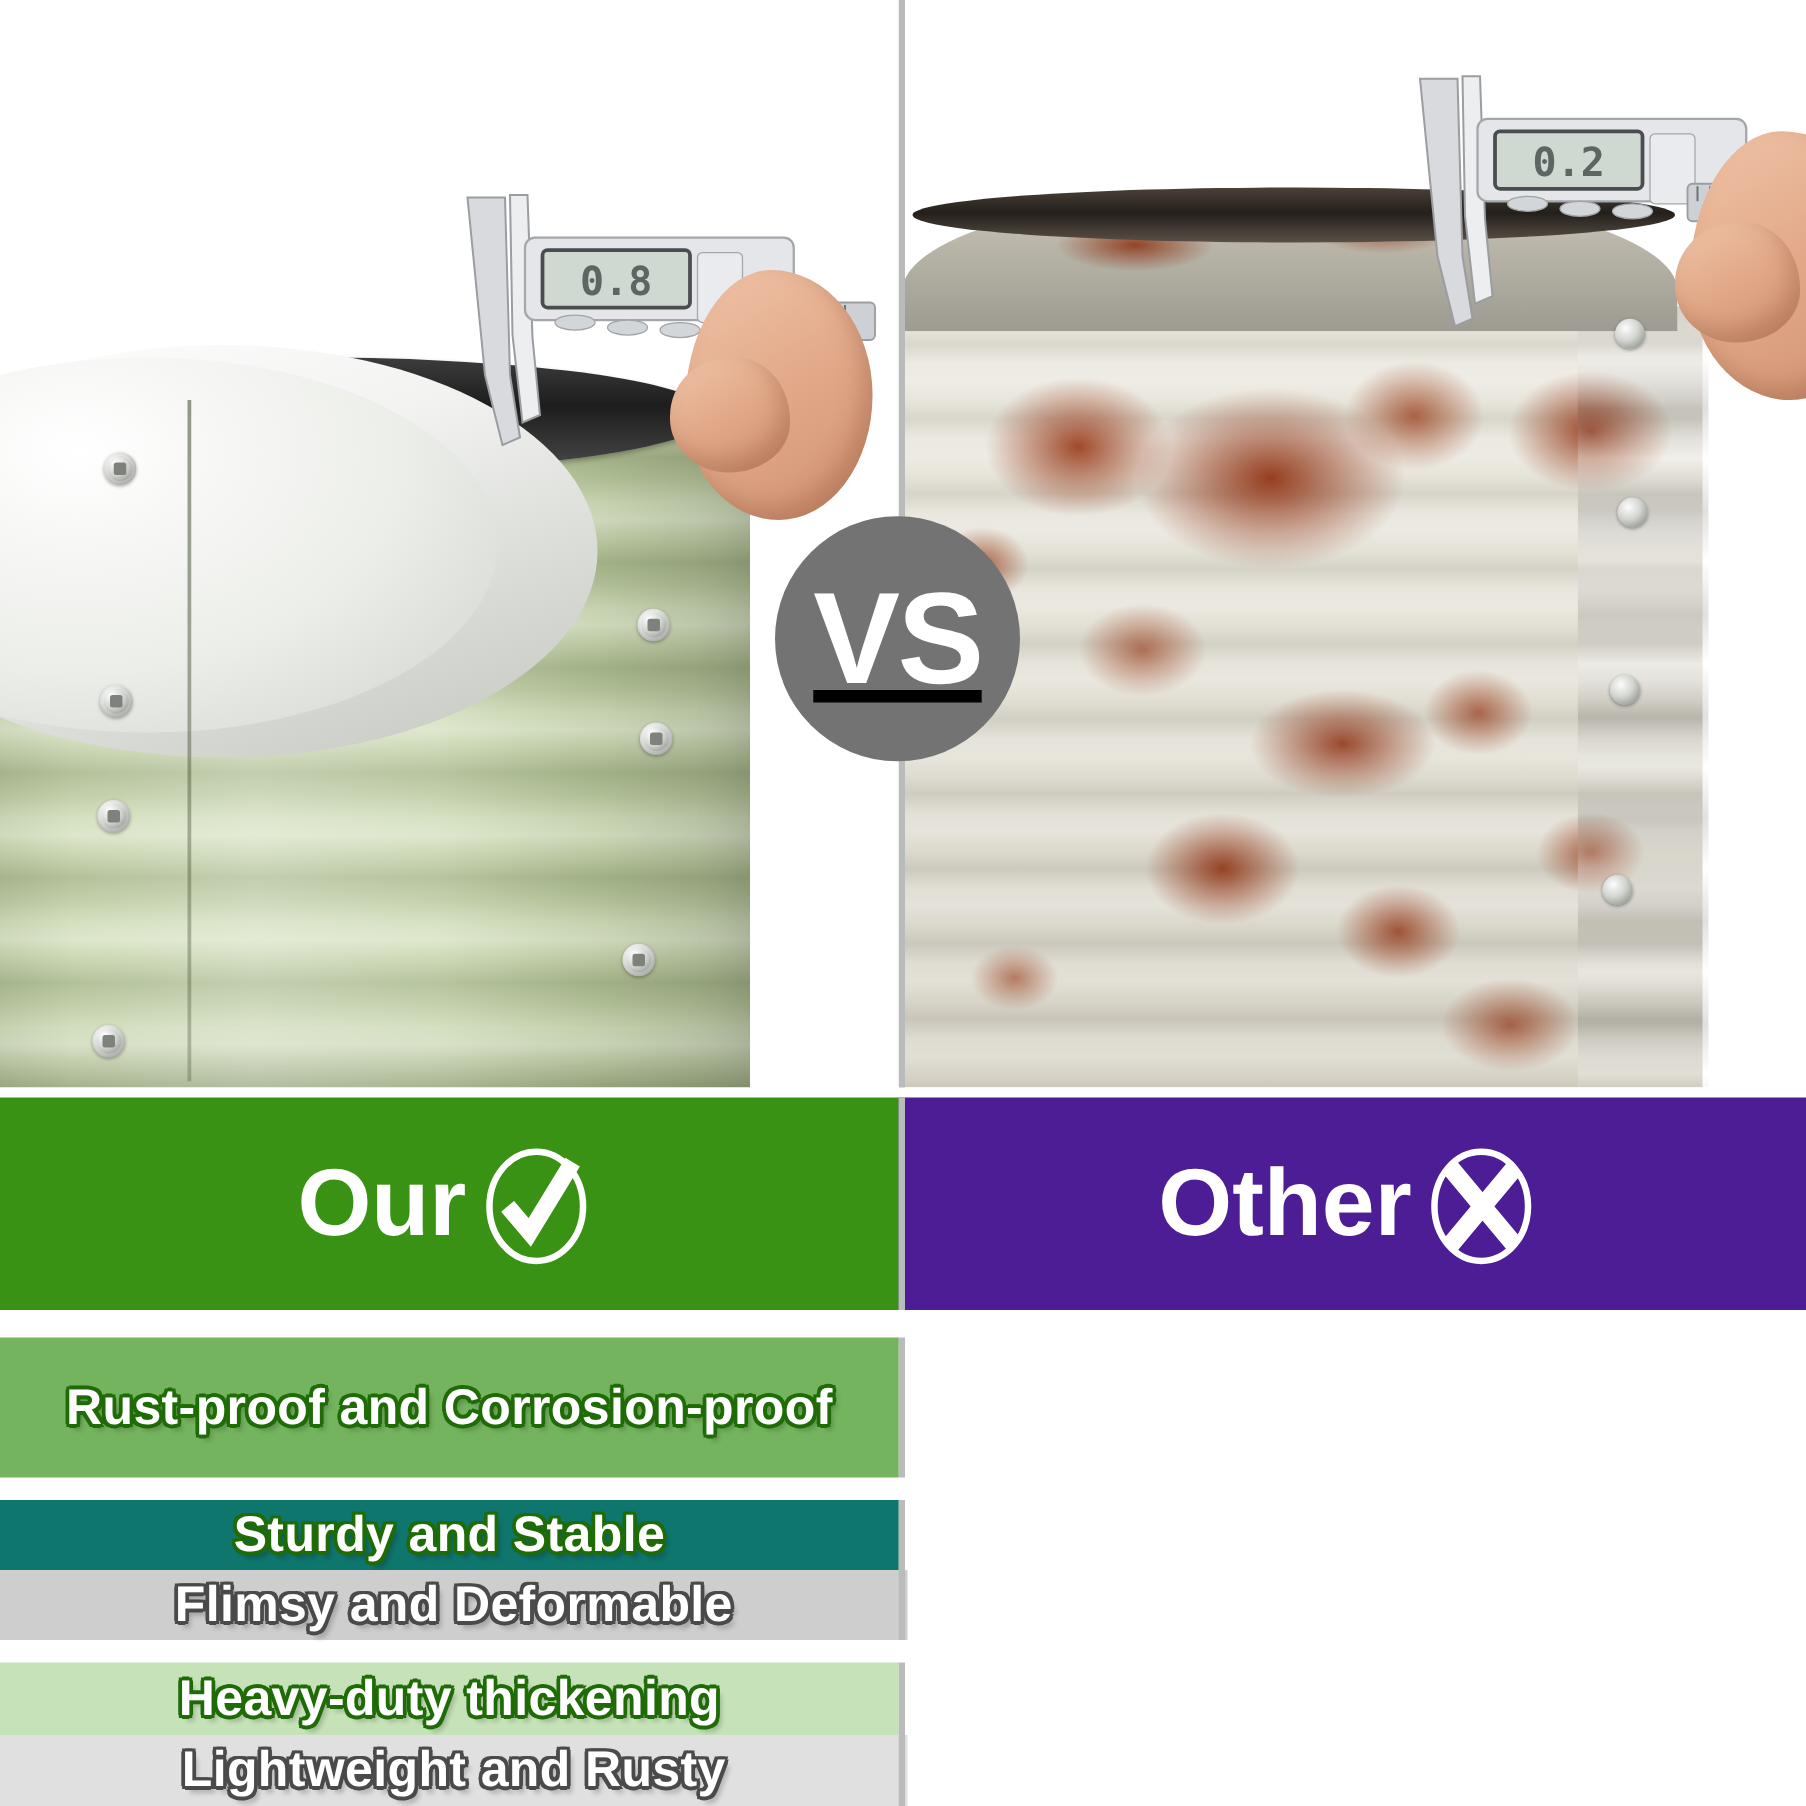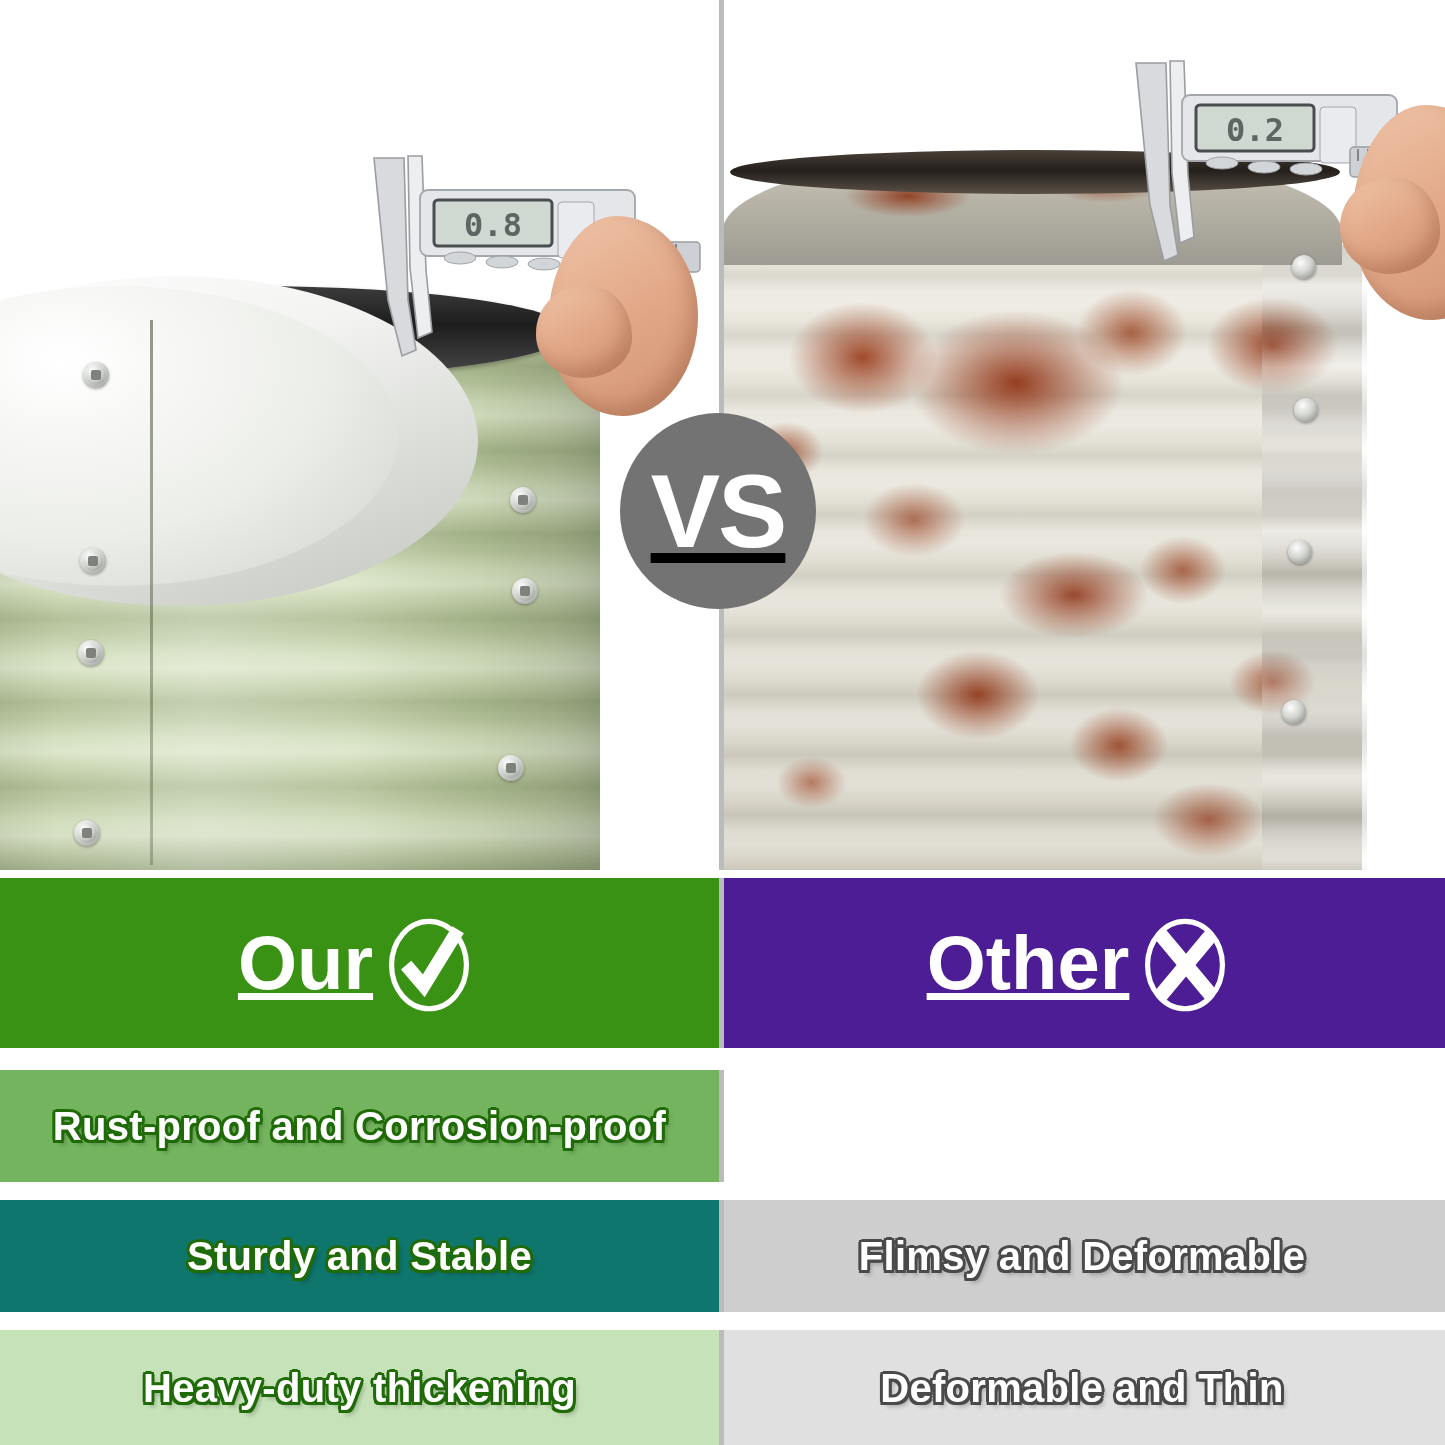--- a/index.html
+++ b/index.html
@@ -109,25 +109,25 @@
   .cell-right{width:726px;}
 
   .vdiv{position:absolute;left:719px;width:5px;background:#b9bcbb;z-index:20;}
 
   
   .hdr{height:170px;top:8px;}
   .hdr .cell-left{background:#3a9214;}
   .hdr .cell-right{background:#4c1d95;}
   .hdr-inner{display:flex;align-items:center;gap:4px;}
   .hdr-text{color:#fff;font-size:76px;font-weight:700;line-height:1;
-            font-family:"Liberation Sans", sans-serif;text-decoration:underline;}
+            font-family:"Liberation Sans", sans-serif;}
   .mark{width:104px;height:104px;flex:0 0 104px;}
 
   
-  .frow{height:112px;}
+  .frow{height:112px;flex-direction:column;}
   .frow .cell{height:112px;}
   .ftext{font-size:40px;font-weight:700;line-height:1;text-align:center;
          font-family:"Liberation Sans", sans-serif;letter-spacing:.3px;padding:0 14px;}
   .ftext-left{color:#ffffff;
       text-shadow:
         -2.5px -2.5px 0 #1f6b07, 2.5px -2.5px 0 #1f6b07,
         -2.5px  2.5px 0 #1f6b07, 2.5px  2.5px 0 #1f6b07,
         -3px 0 0 #1f6b07, 3px 0 0 #1f6b07, 0 -3px 0 #1f6b07, 0 3px 0 #1f6b07,
         4px 5px 4px rgba(0,0,0,.22);}
   .ftext-right{color:#ffffff;
@@ -287,19 +287,19 @@
         <span class="ftext ftext-right">Flimsy and Deformable</span>
       </div>
     </div>
     <div class="vdiv" style="top:330px;height:112px;"></div>
 
     <div class="row frow" style="top:460px;height:115px;">
       <div class="cell cell-left" style="background:#c5e2b8;height:115px;justify-content:center;">
         <span class="ftext ftext-left">Heavy-duty thickening</span>
       </div>
       <div class="cell cell-right" style="background:#e0e0e0;height:115px;">
-        <span class="ftext ftext-right">Deformable and Thin</span>
+        <span class="ftext ftext-right">Lightweight and Rusty</span>
       </div>
     </div>
     <div class="vdiv" style="top:460px;height:115px;"></div>
 
   </div>
 </div>
 
 </body></html>

